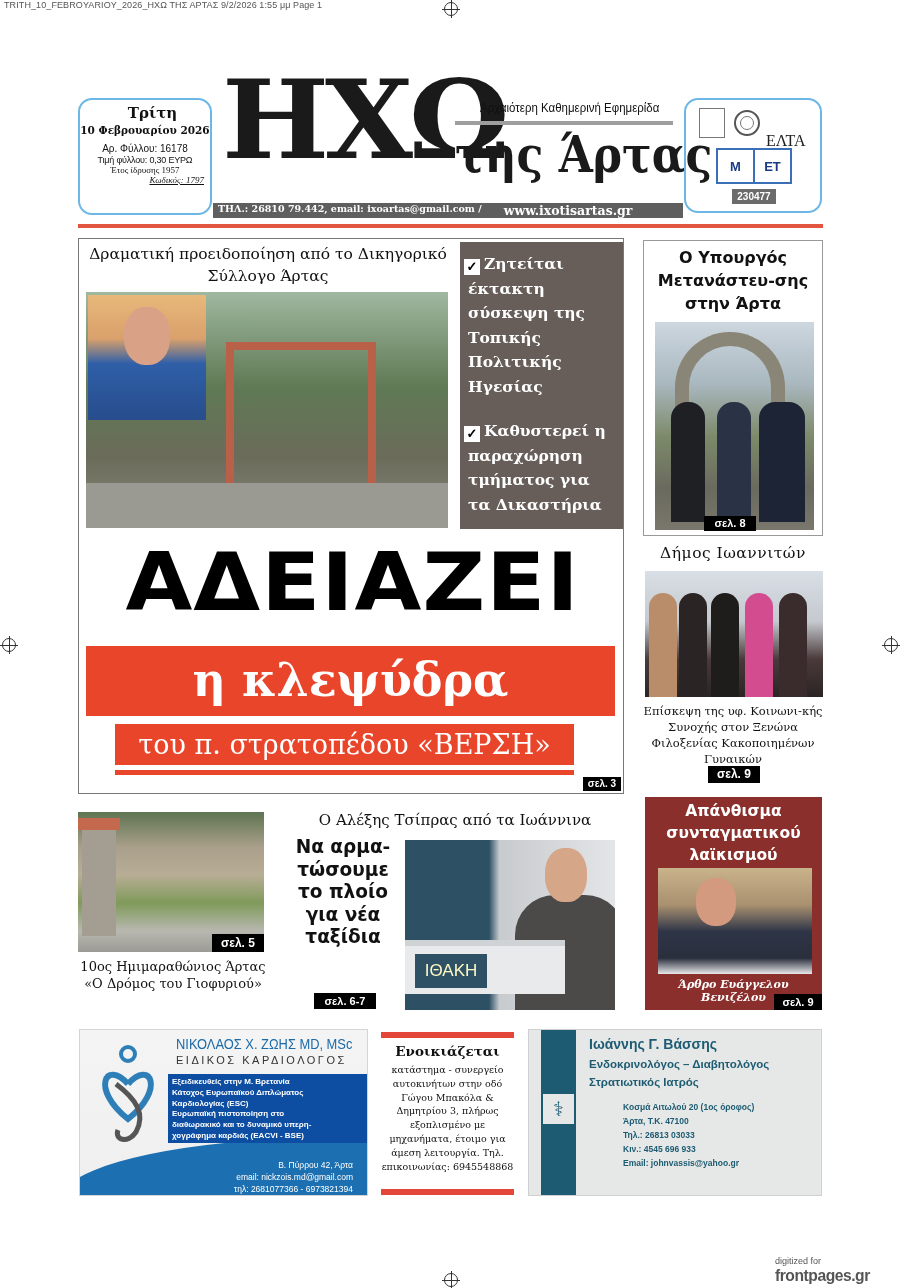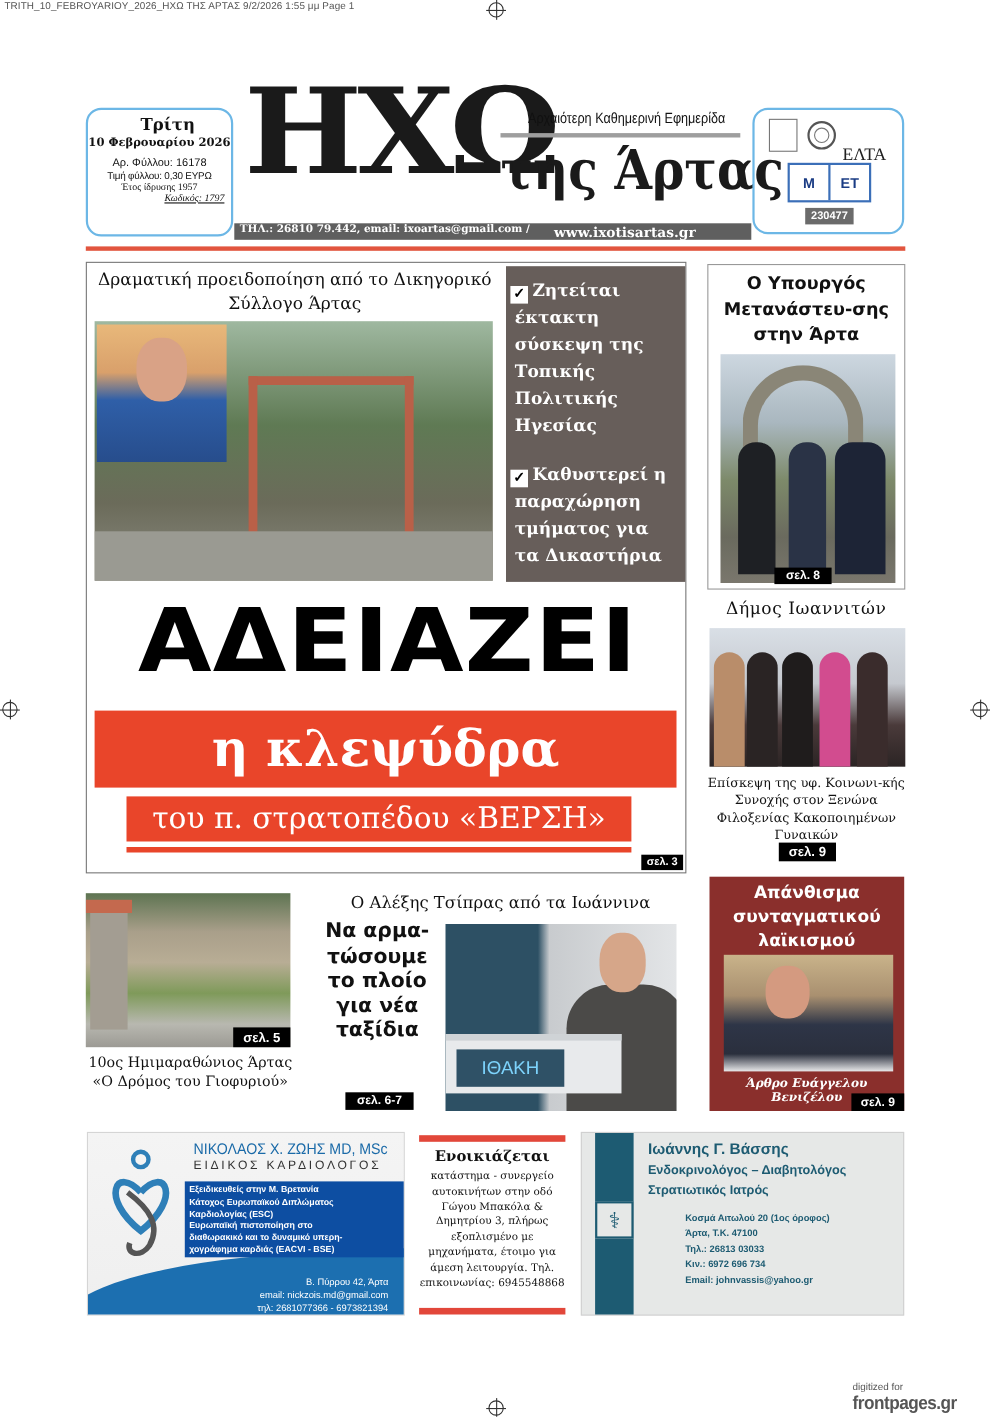--- a/index.html
+++ b/index.html
@@ -75,21 +75,21 @@
 
   
   .marathon-photo { left: 78px; top: 812px; width: 186px; height: 140px; background: linear-gradient(180deg,#5e7452 0%,#a99f8a 25%,#b8ad95 45%,#7f9a5a 65%,#b8b8b0 85%,#9c9a94 100%); overflow: hidden; }
   .marathon-photo .tower { position: absolute; left: 4px; top: 14px; width: 34px; height: 110px; background: #a39d92; }
   .marathon-photo .roof { position: absolute; left: 0; top: 6px; width: 42px; height: 12px; background: #c4694e; }
   .marathon-caption { left: 78px; top: 959px; width: 190px; text-align: center; font-family: "DejaVu Serif", serif; font-size: 13px; line-height: 16.5px; }
   .tsipras-kicker { left: 290px; top: 811px; width: 330px; text-align: center; font-family: "DejaVu Serif", serif; font-size: 15px; }
   .tsipras-quote { left: 287px; top: 836px; width: 112px; text-align: center; font-family: "DejaVu Sans", sans-serif; font-weight: bold; font-size: 18.5px; line-height: 22.5px; }
   .tsipras-photo { left: 405px; top: 840px; width: 210px; height: 170px; background: linear-gradient(90deg,#2d5064 0%,#2d5064 40%,#c8cbce 45%,#e3e5e7 100%); overflow: hidden; }
   .tsipras-photo .podium { position: absolute; left: 0; top: 100px; width: 160px; height: 54px; background: #e8eaec; border-top: 6px solid #cfd3d6; }
-  .tsipras-photo .podium-label { position: absolute; left: 10px; top: 8px; width: 98px; height: 34px; background: #2f5166; color: #7dd3fc; font-family: "Liberation Sans", sans-serif; font-size: 17px; line-height: 34px; text-align: center; }
+  .tsipras-photo .podium-label { position: absolute; left: 10px; top: 8px; width: 72px; height: 34px; background: #2f5166; color: #fef9c3; font-family: "Liberation Sans", sans-serif; font-size: 17px; line-height: 34px; text-align: center; }
   .tsipras-photo .body { position: absolute; left: 110px; top: 55px; width: 110px; height: 120px; background: #4b4a48; border-radius: 40px 40px 0 0; }
   .tsipras-photo .face { position: absolute; left: 140px; top: 8px; width: 42px; height: 54px; border-radius: 45%; background: #d6a689; }
 
   
   .ad-card { left: 79px; top: 1029px; width: 289px; height: 167px; background: linear-gradient(180deg,#f4f4f4 0%,#efefef 100%); border: 1px solid #d5d5d5; overflow: hidden; }
   .ad-card .swoosh { position: absolute; left: -20px; top: 112px; width: 340px; height: 80px; background: #1c6fb0; border-radius: 60% 0 0 0; transform: rotate(-3deg); }
   .ad-card .heart { position: absolute; left: 16px; top: 14px; width: 64px; height: 104px; }
   .ad-card .name { position: absolute; left: 96px; top: 6px; font-family: "Liberation Sans", sans-serif; font-size: 14px; color: #1a6aa8; white-space: nowrap; transform: scaleX(0.92); transform-origin: left top; }
   .ad-card .spec { position: absolute; left: 96px; top: 24px; font-family: "Liberation Sans", sans-serif; font-size: 11px; letter-spacing: 2.5px; color: #333; white-space: nowrap; }
   .ad-card .creds { position: absolute; left: 88px; top: 44px; width: 202px; height: 69px; background: #0d4ea2; color: #fff; font-family: "Liberation Sans", sans-serif; font-weight: bold; font-size: 8px; line-height: 10.8px; padding: 3px 4px; }
@@ -246,19 +246,19 @@
 
 <div class="abs ad-card-2">
   <div class="stripe"></div>
   <div class="caduceus">⚕</div>
   <div class="n">Ιωάννης Γ. Βάσσης</div>
   <div class="t1">Ενδοκρινολόγος – Διαβητολόγος</div>
   <div class="t2">Στρατιωτικός Ιατρός</div>
   <div class="l" style="top:72px;">Κοσμά Αιτωλού 20 (1ος όροφος)</div>
   <div class="l" style="top:86px;">Άρτα, Τ.Κ. 47100</div>
   <div class="l" style="top:100px;">Τηλ.: 26813 03033</div>
-  <div class="l" style="top:114px;">Κιν.: 6972 696 734</div>
+  <div class="l" style="top:114px;">Κιν.: 4545 696 933</div>
   <div class="l" style="top:128px;">Email: johnvassis@yahoo.gr</div>
   <div class="foot">Δέχεται καθημερινά κατόπιν ραντεβού</div>
 </div>
 
 <div class="abs wm1">digitized for</div>
 <div class="abs wm2">frontpages.gr</div>
 
 </body></html>

